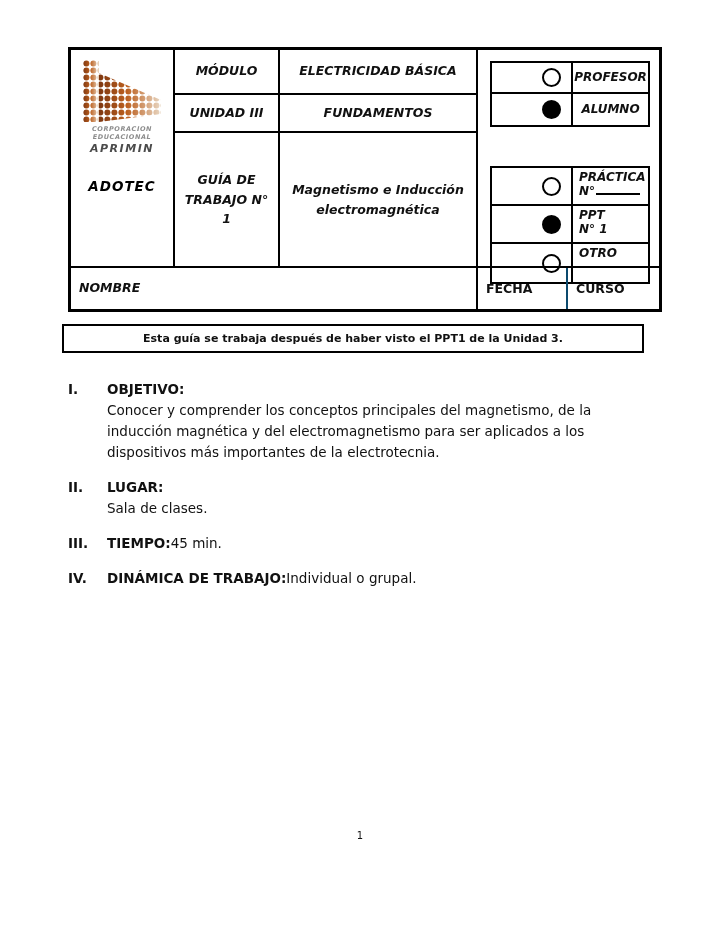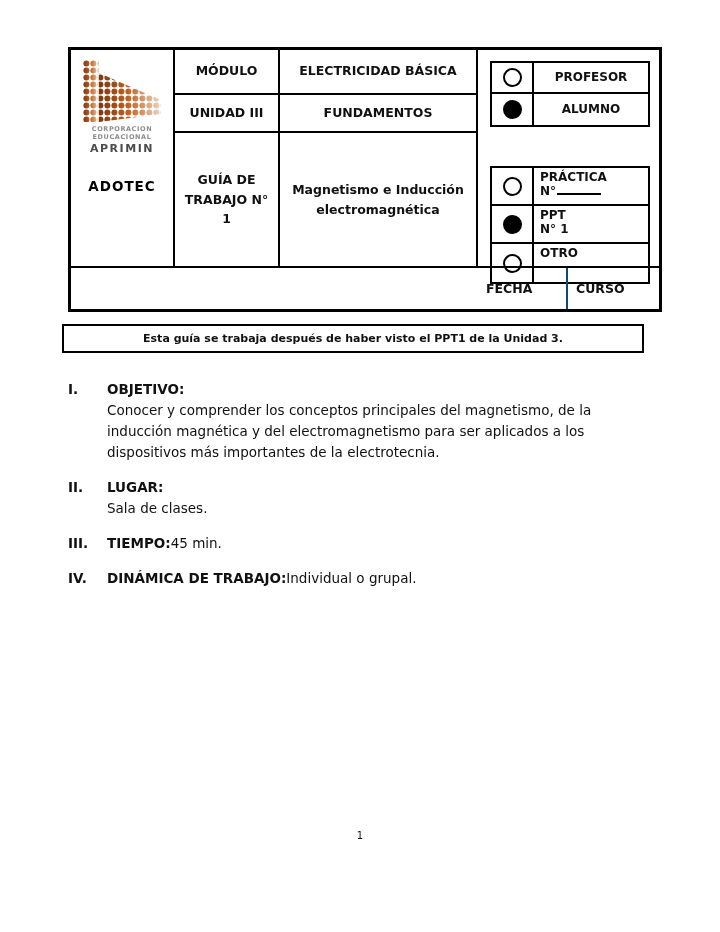--- a/index.html
+++ b/index.html
@@ -28,20 +28,21 @@
     border-right: 2px solid #000;
     border-bottom: 2px solid #000;
     display: flex;
     align-items: center;
     justify-content: center;
     text-align: center;
     font-weight: bold;
     font-size: 12.5px;
     line-height: 1.45;
     padding: 2px 6px;
+    font-style: italic;
   }
   .cell-logo {
     grid-area: 1 / 1 / 4 / 2;
     flex-direction: column;
     justify-content: flex-start;
     padding-top: 10px;
   }
   .cell-modulo   { grid-area: 1 / 2 / 2 / 3; }
   .cell-elect    { grid-area: 1 / 3 / 2 / 4; }
   .cell-unidad   { grid-area: 2 / 2 / 3 / 3; }
@@ -76,21 +77,21 @@
   }
 
   
   .mini {
     width: 160px;
     margin-left: 12px;
     border: 2px solid #000;
   }
   .mini-top { margin-top: 11px; }
   .mini-bottom { margin-top: 39px; }
-  .mini-row { display: flex; border-bottom: 2px solid #000; }
+  .mini-row { display: flex; border-bottom: 2px solid #000; padding-left: 39px; }
   .mini-row:last-child { border-bottom: none; }
   .mini-row-h31 { height: 31px; }
   .mini-row-h32 { height: 38px; }
   .mini-circle {
     flex: 0 0 42px;
     border-right: 2px solid #000;
     display: flex; align-items: center; justify-content: center;
   }
   .mini-label-center {
     flex: 1; display: flex; align-items: center; justify-content: center;
@@ -232,20 +233,21 @@
             <span class="radio"></span>
           </div>
           <div class="mini-label-left">
             <span>OTRO</span>
           </div>
         </div>
       </div>
 
     </div>
 
+    <div class="ht-cell cell-nombre">NOMBRE</div>
     <div class="cell-fc">
       <div class="fc-half fc-fecha">FECHA</div>
       <div class="fc-half fc-curso">CURSO</div>
     </div>
 
   </div>
 
   <div class="notice">Esta guía se trabaja después de haber visto el PPT1 de la Unidad 3.</div>
 
   <div class="sections">

